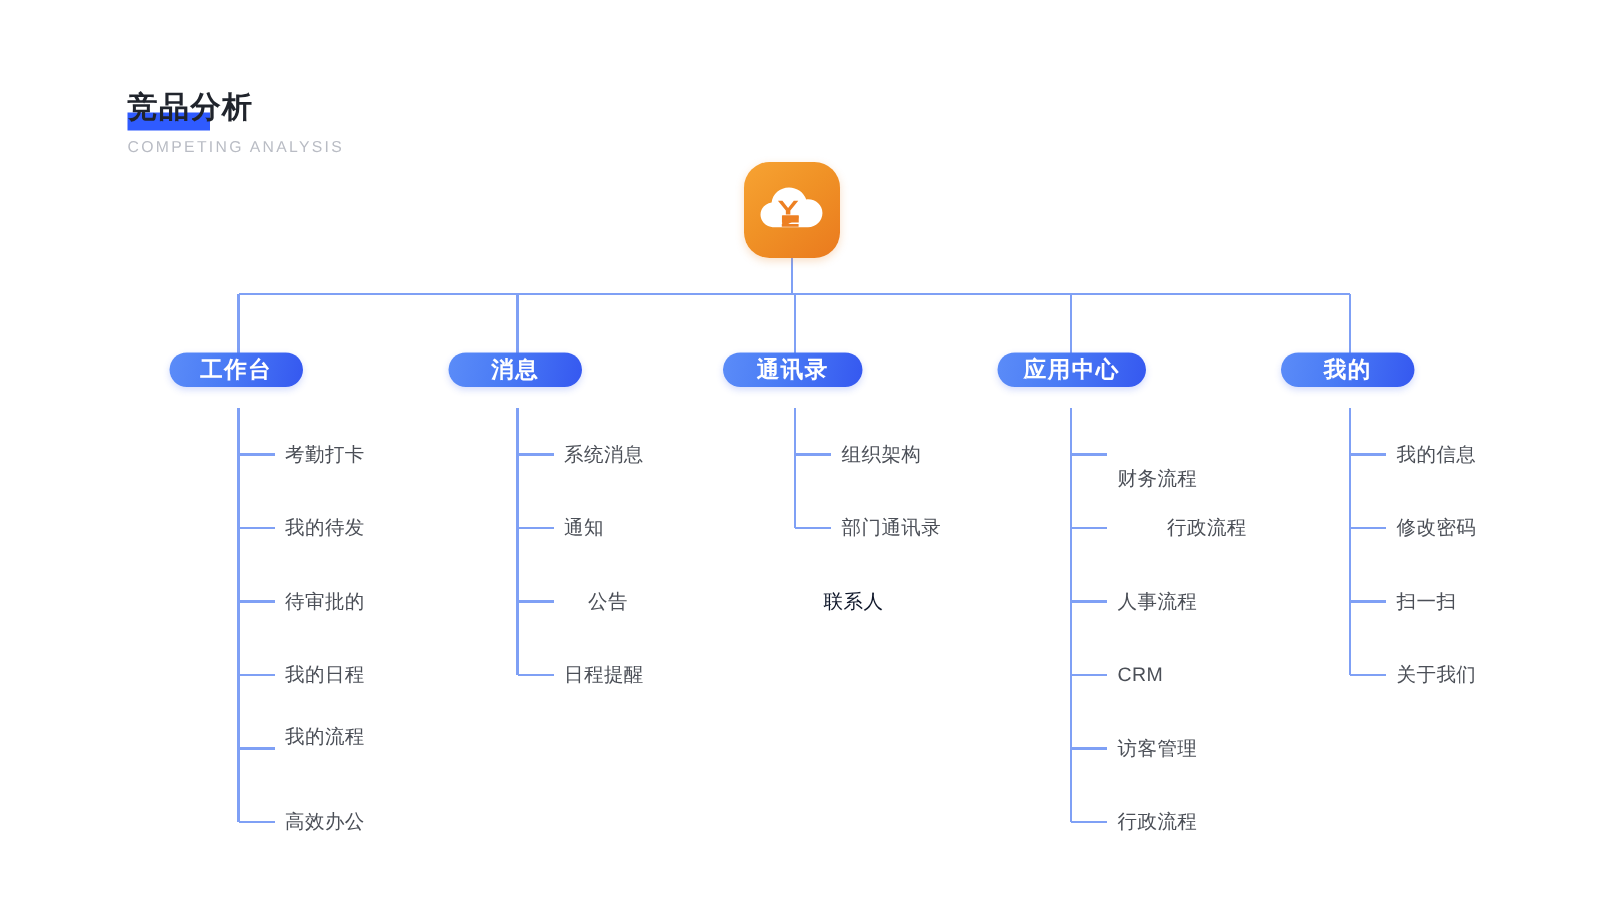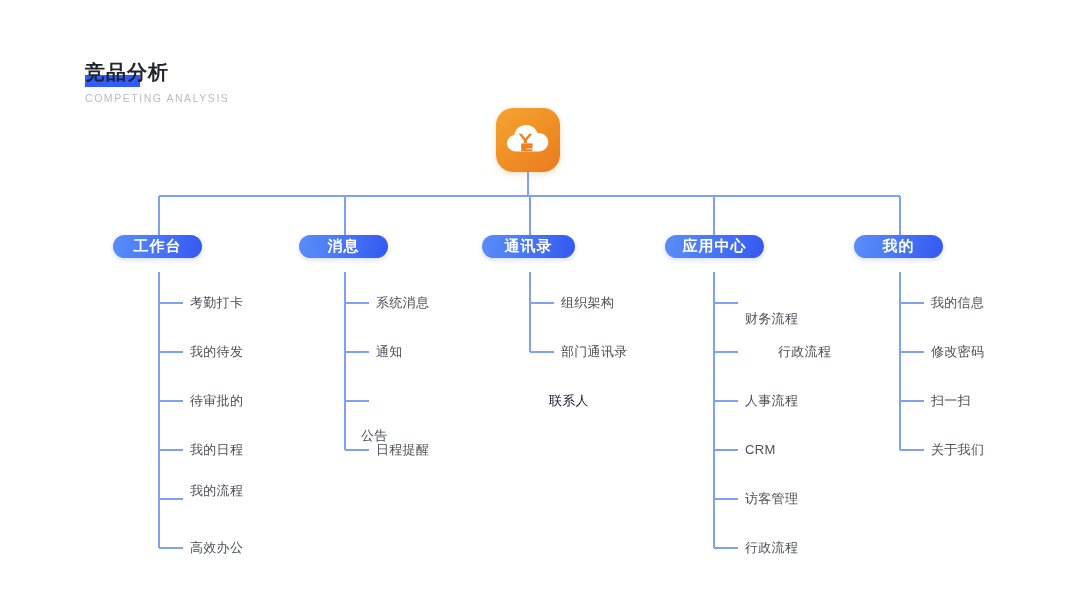--- a/index.html
+++ b/index.html
@@ -167,21 +167,21 @@
     <div class="pill" style="left: 113px; width: 89px;">工作台</div>
     <div class="leaf" style="left: 190px; top: 296px;">考勤打卡</div>
     <div class="leaf" style="left: 190px; top: 345px;">我的待发</div>
     <div class="leaf" style="left: 190px; top: 394px;">待审批的</div>
     <div class="leaf" style="left: 190px; top: 443px;">我的日程</div>
     <div class="leaf" style="left: 190px; top: 484px;">我的流程</div>
     <div class="leaf" style="left: 190px; top: 541px;">高效办公</div>
     <div class="pill" style="left: 299px; width: 89px;">消息</div>
     <div class="leaf" style="left: 376px; top: 296px;">系统消息</div>
     <div class="leaf" style="left: 376px; top: 345px;">通知</div>
-    <div class="leaf" style="left: 361px; top: 394px; margin-top: 35px;">公告</div>
+    <div class="leaf" style="left: 392px; top: 394px;">公告</div>
     <div class="leaf" style="left: 376px; top: 443px;">日程提醒</div>
     <div class="pill" style="left: 482px; width: 93px;">通讯录</div>
     <div class="leaf" style="left: 561px; top: 296px;">组织架构</div>
     <div class="leaf" style="left: 561px; top: 345px;">部门通讯录</div>
     <div class="leaf orphan" style="left: 549px; top: 394px;">联系人</div>
     <div class="pill" style="left: 665px; width: 99px;">应用中心</div>
     <div class="leaf" style="left: 745px; top: 312px; font-family: Liberation Serif, serif;">财务流程</div>
     <div class="leaf" style="left: 745px; top: 345px; margin-left: 33px;">行政流程</div>
     <div class="leaf" style="left: 745px; top: 394px;">人事流程</div>
     <div class="leaf" style="left: 745px; top: 443px;">CRM</div>

